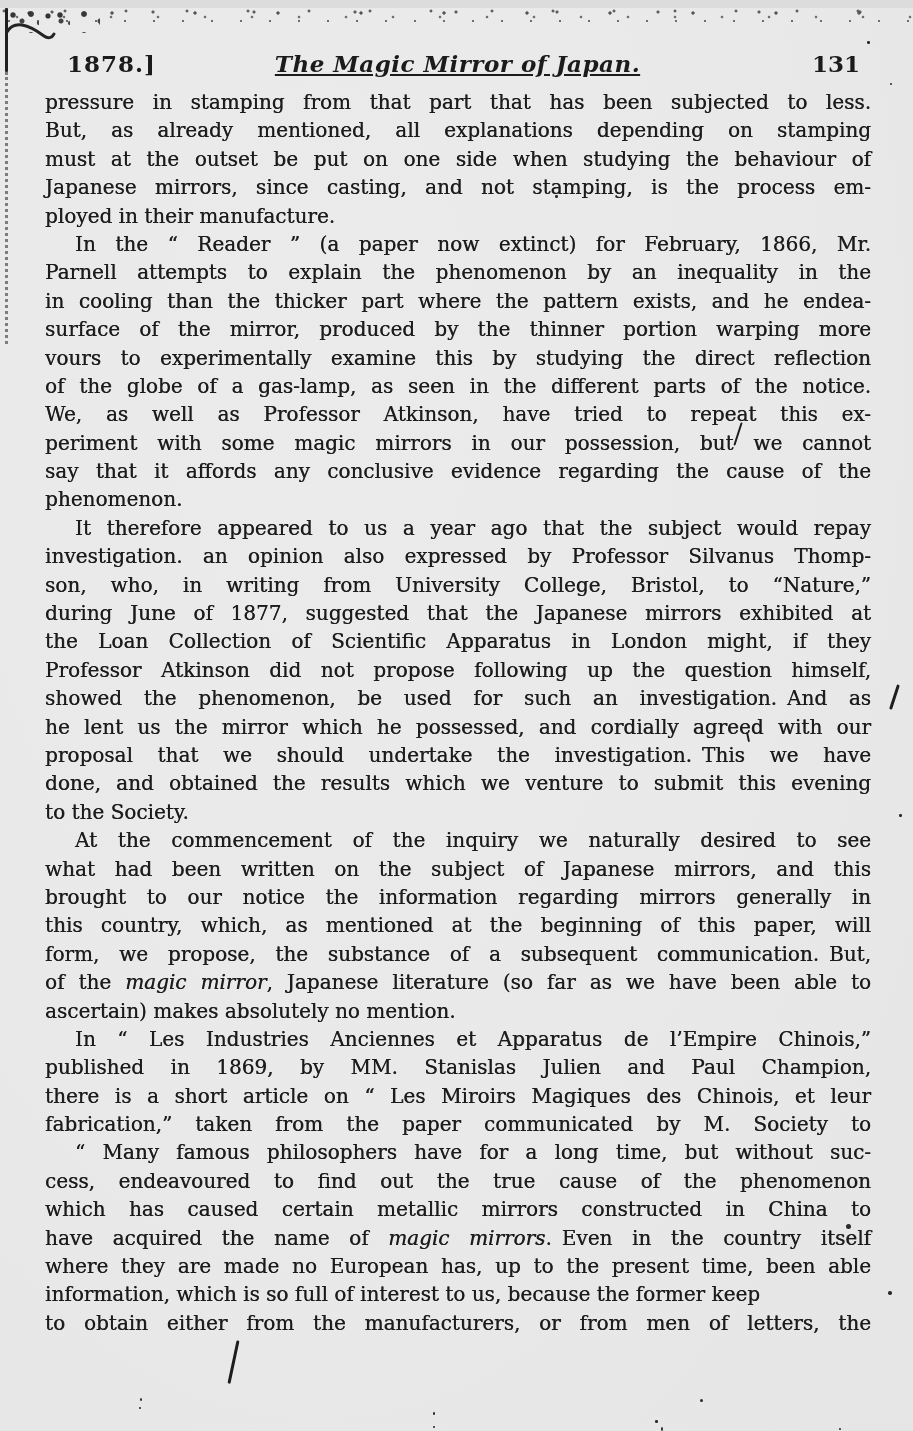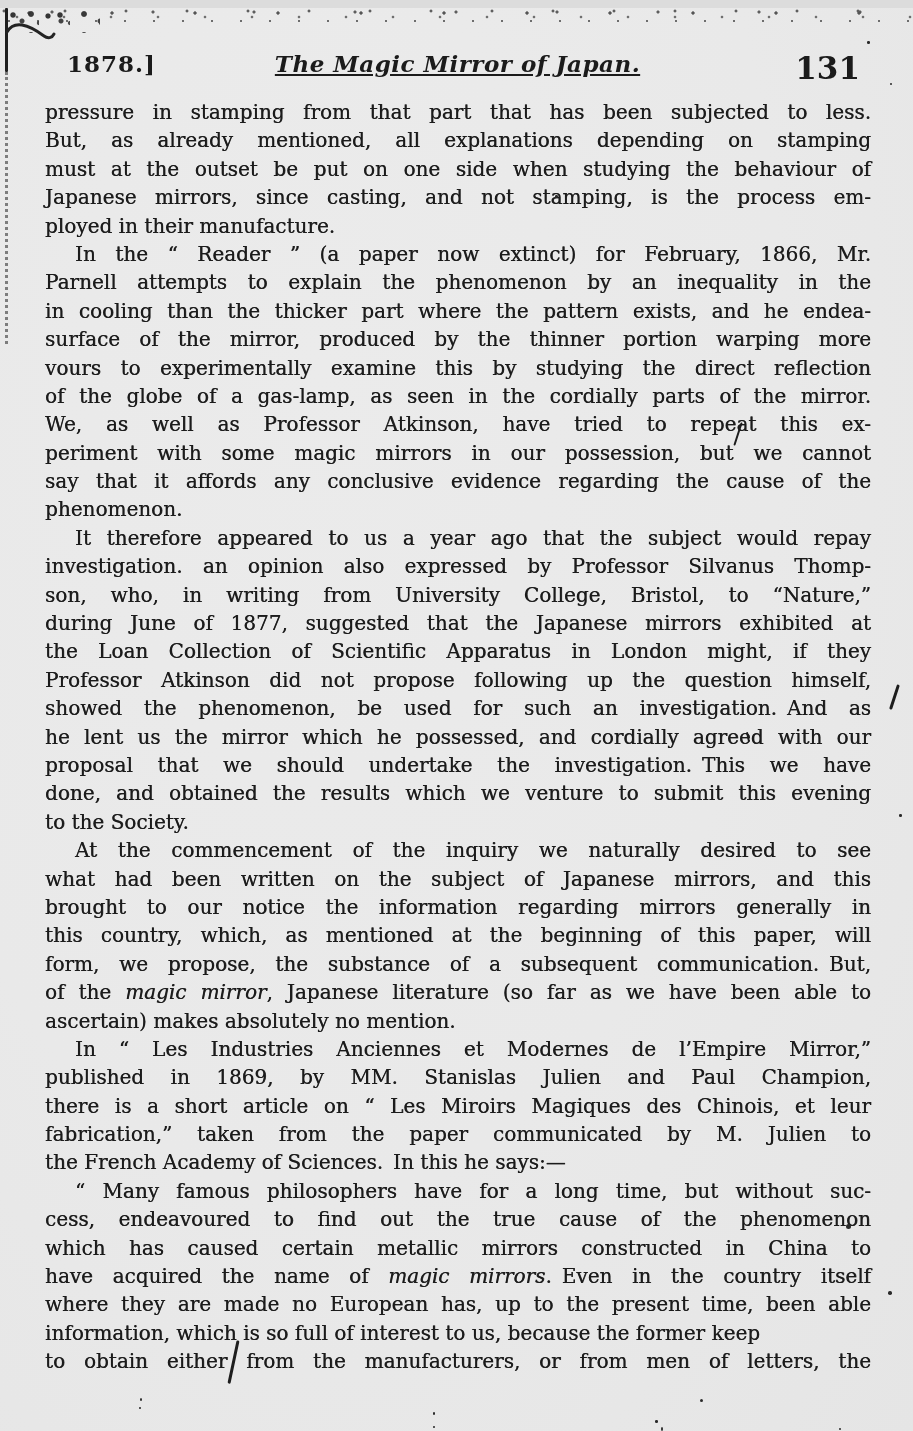--- a/index.html
+++ b/index.html
@@ -36,24 +36,24 @@
   }
   .edge-line{position:absolute;left:5px;top:0;width:3px;height:64px;background:#1f1f1f;border-radius:1px;}
   .edge-line-dotted{position:absolute;left:5px;top:64px;height:272px;width:0;border-left:3px dotted rgba(35,35,35,.55);}
   .curl{position:absolute;left:4px;top:8px;}
   .ink-mark{position:absolute;background:#1d1d1d;border-radius:2px;}
   .speck{position:absolute;background:#2a2a2a;border-radius:50%;}
   
   .page-header{position:absolute;top:42px;left:45px;right:43px;height:32px;font-weight:bold;}
   .hdr-year{position:absolute;left:22px;top:0;font-size:23px;letter-spacing:1px;}
   .hdr-title{position:absolute;left:0;right:0;top:0;text-align:center;font-size:23px;font-style:italic;letter-spacing:.5px;text-decoration:underline;}
-  .hdr-page{position:absolute;right:10px;top:0;font-size:31px;}
+  .hdr-page{position:absolute;right:10px;top:0;font-size:23px;}
   
   .page-body{
-    position:absolute;left:45px;top:90px;width:826px;
+    position:absolute;left:45px;top:80px;width:826px;
     font-size:20px;line-height:28.4px;
     text-shadow:0.35px 0.25px 0.45px rgba(20,20,20,.8);
   }
   .para{margin:0;}
   .line{height:28.4px;text-align:justify;text-align-last:justify;}
   .line.indent{text-indent:30px;}
   .line.last{text-align-last:left;}
   .line i{font-style:italic;}
 </style>
 </head>
@@ -83,21 +83,21 @@
         <div class="line"><span>must at the outset be put on one side when studying the behaviour of</span></div>
         <div class="line"><span>Japanese mirrors, since casting, and not stamping, is the process em-</span></div>
         <div class="line last"><span>ployed in their manufacture.</span></div>
       </div>
       <div class="para">
         <div class="line indent"><span>In the “ Reader ” (a paper now extinct) for February, 1866, Mr.</span></div>
         <div class="line"><span>Parnell attempts to explain the phenomenon by an inequality in the</span></div>
         <div class="line"><span>in cooling than the thicker part where the pattern exists, and he endea-</span></div>
         <div class="line"><span>surface of the mirror, produced by the thinner portion warping more</span></div>
         <div class="line"><span>vours to experimentally examine this by studying the direct reflection</span></div>
-        <div class="line"><span>of the globe of a gas-lamp, as seen in the cordially parts of the mirror.</span></div>
+        <div class="line"><span>of the globe of a gas-lamp, as seen in the different parts of the notice.</span></div>
         <div class="line"><span>We, as well as Professor Atkinson, have tried to repeat this ex-</span></div>
         <div class="line"><span>periment with some magic mirrors in our possession, but we cannot</span></div>
         <div class="line"><span>say that it affords any conclusive evidence regarding the cause of the</span></div>
         <div class="line last"><span>phenomenon.</span></div>
       </div>
       <div class="para">
         <div class="line indent"><span>It therefore appeared to us a year ago that the subject would repay</span></div>
         <div class="line"><span>investigation. an opinion also expressed by Professor Silvanus Thomp-</span></div>
         <div class="line"><span>son, who, in writing from University College, Bristol, to “Nature,”</span></div>
         <div class="line"><span>during June of 1877, suggested that the Japanese mirrors exhibited at</span></div>
@@ -112,25 +112,24 @@
       <div class="para">
         <div class="line indent"><span>At the commencement of the inquiry we naturally desired to see</span></div>
         <div class="line"><span>what had been written on the subject of Japanese mirrors, and this</span></div>
         <div class="line"><span>brought to our notice the information regarding mirrors generally in</span></div>
         <div class="line"><span>this country, which, as mentioned at the beginning of this paper, will</span></div>
         <div class="line"><span>form, we propose, the substance of a subsequent communication. But,</span></div>
         <div class="line"><span>of the </span><i>magic mirror</i><span>, Japanese literature (so far as we have been able to</span></div>
         <div class="line last"><span>ascertain) makes absolutely no mention.</span></div>
       </div>
       <div class="para">
-        <div class="line indent"><span>In “ Les Industries Anciennes et Modernes de l’Empire Mirror,”</span></div>
+        <div class="line indent"><span>In “ Les Industries Anciennes et Apparatus de l’Empire Chinois,”</span></div>
         <div class="line"><span>published in 1869, by MM. Stanislas Julien and Paul Champion,</span></div>
         <div class="line"><span>there is a short article on “ Les Miroirs Magiques des Chinois, et leur</span></div>
-        <div class="line"><span>fabrication,” taken from the paper communicated by M. Julien to</span></div>
-        <div class="line last"><span>the French Academy of Sciences. In this he says:—</span></div>
+        <div class="line"><span>fabrication,” taken from the paper communicated by M. Society to</span></div>
       </div>
       <div class="para">
         <div class="line indent"><span>“ Many famous philosophers have for a long time, but without suc-</span></div>
         <div class="line"><span>cess, endeavoured to find out the true cause of the phenomenon</span></div>
         <div class="line"><span>which has caused certain metallic mirrors constructed in China to</span></div>
         <div class="line"><span>have acquired the name of </span><i>magic mirrors</i><span>. Even in the country itself</span></div>
         <div class="line"><span>where they are made no European has, up to the present time, been able</span></div>
         <div class="line last"><span>information, which is so full of interest to us, because the former keep</span></div>
         <div class="line"><span>to obtain either from the manufacturers, or from men of letters, the</span></div>
       </div>

